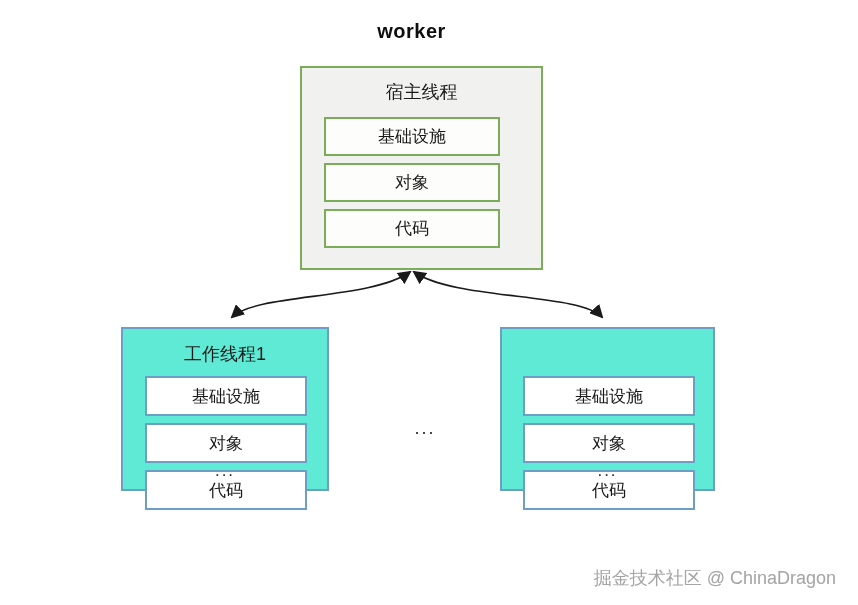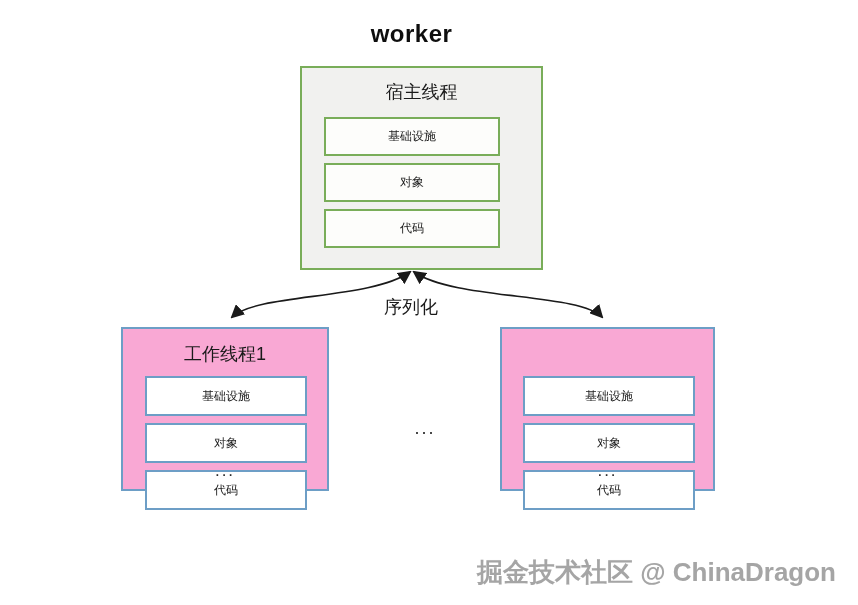--- a/index.html
+++ b/index.html
@@ -9,52 +9,52 @@
     --worker-border:#6D9EC6;
     --ink:#1a1a1a;
     --wm1:#a5a5a5;
     --wm2:#cacaca;
   }
   html,body{margin:0;padding:0;background:#ffffff;}
   body{font-family:"Liberation Sans","DejaVu Sans",sans-serif;color:var(--ink);}
   .canvas{position:relative;width:858px;height:605px;background:#ffffff;overflow:hidden;margin:0 auto;}
 
   .title{position:absolute;left:300px;top:20px;width:223px;text-align:center;
-         font-size:24px;font-weight:bold;color:#0e0e0e;letter-spacing:0.5px;}
+         font-size:20px;font-weight:bold;color:#0e0e0e;letter-spacing:0.5px;}
 
   .box{position:absolute;box-sizing:border-box;}
   .host-box{left:300px;top:66px;width:243px;height:204px;
             background:var(--host-fill);border:2px solid var(--host-border);}
   .box-header{position:absolute;left:0;width:100%;text-align:center;
               font-size:18px;color:var(--ink);}
   .host-box .box-header{top:12px;}
   .inner{position:absolute;box-sizing:border-box;display:flex;align-items:center;justify-content:center;
-         font-size:12px;color:var(--ink);background:var(--inner-fill);}
+         font-size:17px;color:var(--ink);background:var(--inner-fill);}
   .host-box .inner{left:22px;width:176px;height:39px;border:2px solid var(--host-border);}
   .host-box .i0{top:49px;} .host-box .i1{top:95px;} .host-box .i2{top:141px;}
 
-  .worker-box{top:327px;height:164px;background:#f9a8d4;border:2px solid var(--worker-border);}
+  .worker-box{top:327px;height:164px;background:#5eead4;border:2px solid var(--worker-border);}
   .worker-1{left:121px;width:208px;}
   .worker-2{left:500px;width:215px;}
   .worker-box .box-header{top:13px;}
   .worker-box .inner{height:40px;border:2px solid var(--worker-border);background:#ffffff;}
   .worker-1 .inner{left:22px;width:162px;}
   .worker-2 .inner{left:21px;width:172px;}
   .worker-box .i0{top:47px;} .worker-box .i1{top:94px;} .worker-box .i2{top:141px;}
   .box-more{position:absolute;left:0;width:100%;bottom:8px;text-align:center;
             font-size:17px;letter-spacing:2px;color:#2a2a2a;}
 
   .serialization-label{position:absolute;left:341px;top:295px;width:140px;text-align:center;
                        font-size:18px;color:var(--ink);}
   .mid-ellipsis{position:absolute;left:400px;top:418px;width:50px;text-align:center;
                 font-size:18px;letter-spacing:2px;color:#2a2a2a;}
 
   .arrows{position:absolute;left:0;top:0;width:858px;height:605px;pointer-events:none;}
 
-  .watermark1{position:absolute;right:22px;bottom:15px;font-size:26px;font-weight:bold;
+  .watermark1{position:absolute;right:22px;bottom:15px;font-size:18px;font-weight:normal;
               color:var(--wm1);text-shadow:1px 2px 1px #ffffff,0 0 1px #f2f2f2;white-space:nowrap;}
   .watermark2{position:absolute;right:7px;bottom:2px;font-size:16px;
               color:var(--wm2);text-shadow:1px 1px 1px #ffffff;white-space:nowrap;}
 </style>
 </head>
 <body>
 
 <div class="canvas">
 
   <div class="title">worker</div>
@@ -69,21 +69,20 @@
   <svg class="arrows" viewBox="0 0 858 605">
     <defs>
       <marker id="arrow" viewBox="0 0 10 10" refX="8.5" refY="5" markerWidth="8.5" markerHeight="8.5" orient="auto-start-reverse">
         <path d="M0,0 L10,5 L0,10 z" fill="#1a1a1a"></path>
       </marker>
     </defs>
     <path d="M 410 272 C 370 300, 258 293, 232 317" fill="none" stroke="#1a1a1a" stroke-width="1.6" marker-start="url(#arrow)" marker-end="url(#arrow)"></path>
     <path d="M 414 272 C 454 300, 580 293, 602 317" fill="none" stroke="#1a1a1a" stroke-width="1.6" marker-start="url(#arrow)" marker-end="url(#arrow)"></path>
   </svg>
 
-  <div class="serialization-label">序列化</div>
 
   <div class="box worker-box worker-1">
     <div class="box-header">工作线程1</div>
     <div class="inner i0">基础设施</div>
     <div class="inner i1">对象</div>
     <div class="inner i2">代码</div>
     <div class="box-more">...</div>
   </div>
 
   <div class="mid-ellipsis">...</div>

